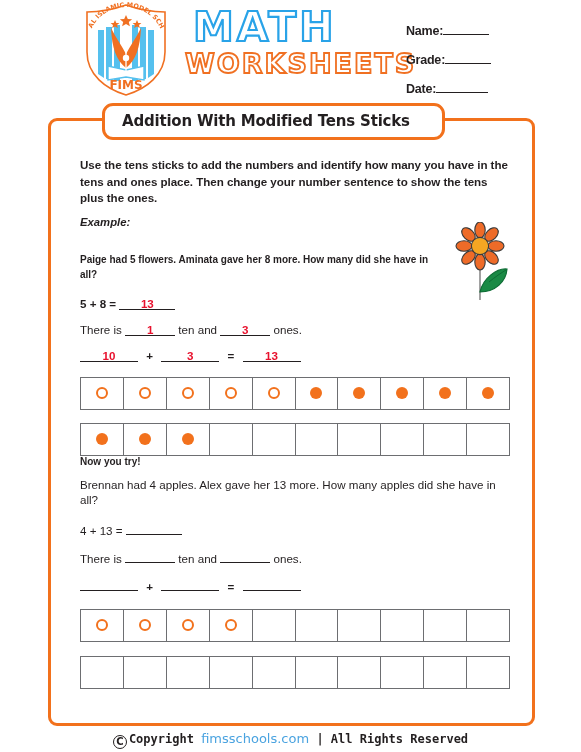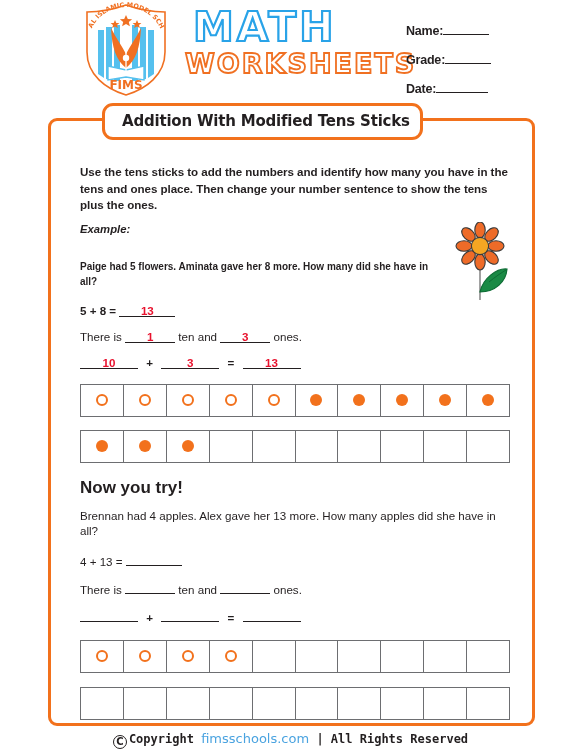--- a/index.html
+++ b/index.html
@@ -81,21 +81,21 @@
     position: absolute;
     left: 48px; top: 118px;
     width: 487px; height: 608px;
     border: 3px solid #f2711c;
     border-radius: 9px;
     background: #ffffff;
   }
   .title-chip {
     position: absolute;
     left: 102px; top: 103px;
-    padding: 6px 10px 7px 17px;
+    padding: 6px 32px 7px 17px;
     background: #ffffff;
     border: 3px solid #f2711c;
     border-radius: 11px;
     font-size: 15px;
     font-weight: bold;
     letter-spacing: -0.2px;
     color: #231f20;
     z-index: 5;
     white-space: nowrap;
     font-family: "DejaVu Sans", sans-serif;
@@ -107,21 +107,20 @@
     left: 80px; top: 157px;
     width: 430px;
   }
   .instructions {
     font-size: 11.6px;
     font-weight: bold;
     line-height: 16.5px;
     letter-spacing: -0.05px;
     color: #231f20;
     width: 428px;
-    margin-top: 7px;
   }
   .example-label {
     margin-top: 9px;
     font-size: 11.3px;
     font-style: italic;
     font-weight: bold;
     color: #231f20;
   }
   .problem-text {
     margin-top: 24px;
@@ -186,22 +185,21 @@
   }
   .dot.filled { background: #f2711c; }
   .dot.hollow { background: #ffffff; border: 2.6px solid #f2711c; }
 
   .grid-1 { margin-top: 14px; }
   .grid-2 { margin-top: 13px; }
   .grid-3 { margin-top: 15px; }
   .grid-4 { margin-top: 14px; }
 
   .now-try {
-    margin-top: 15px;
-    font-size: 17px;
+    font-size: 10px;
     font-weight: bold;
     color: #231f20;
   }
   .practice-text {
     margin-top: 10px;
     font-size: 11.6px;
     line-height: 15.5px;
     width: 428px;
     color: #231f20;
   }

